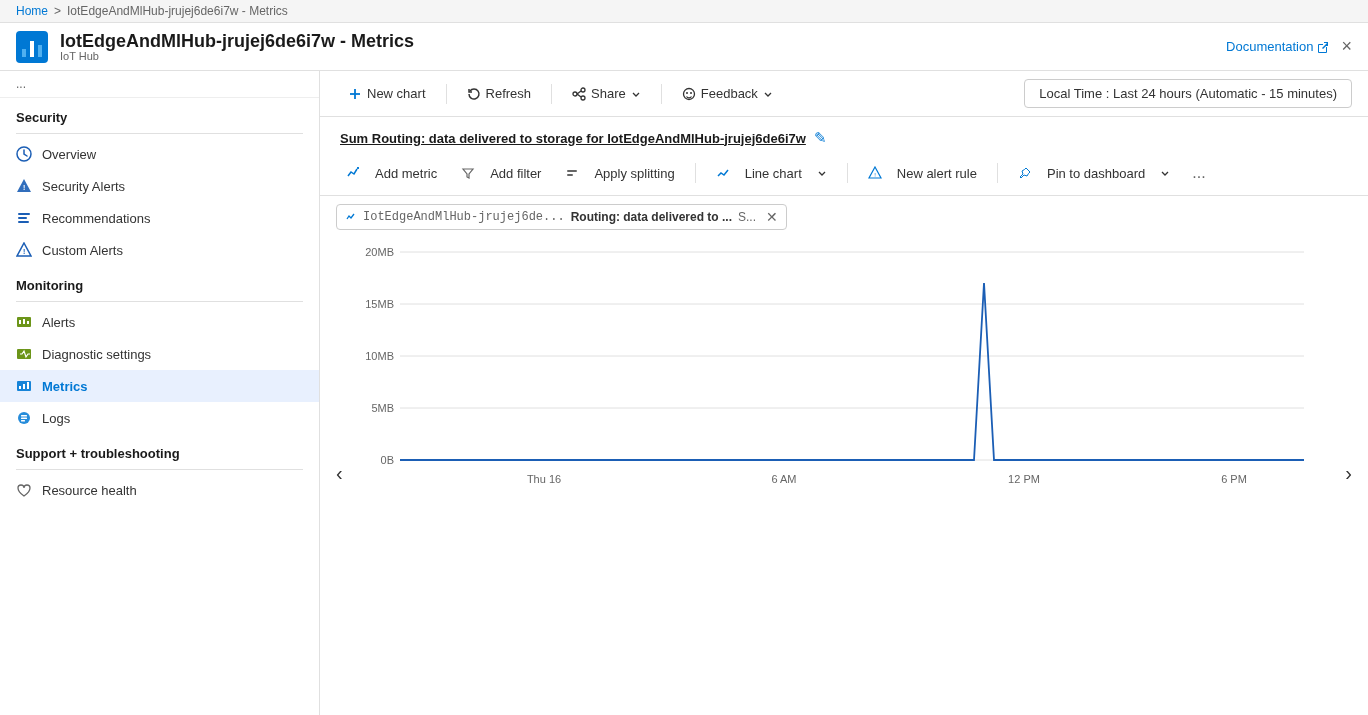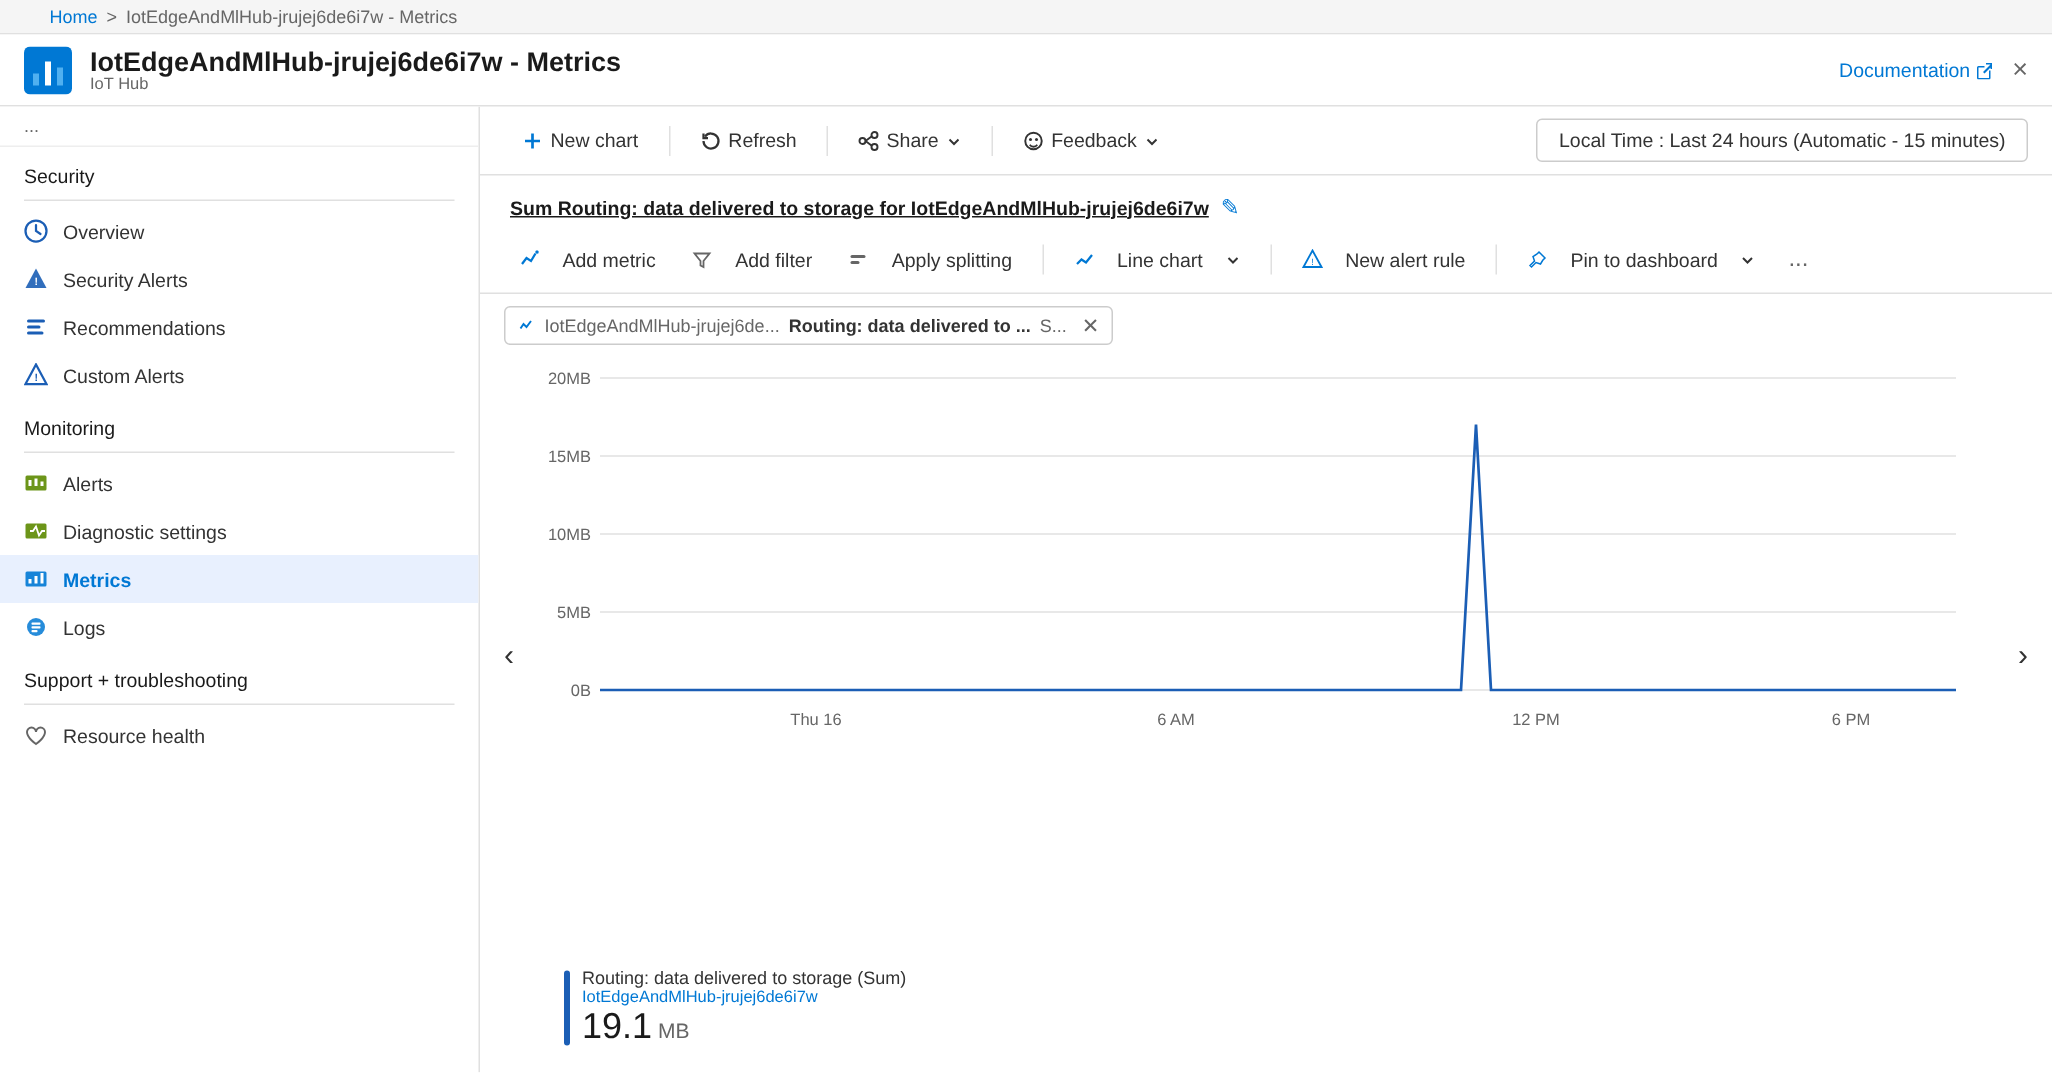--- a/index.html
+++ b/index.html
@@ -9,33 +9,33 @@
     .top-bar { display: flex; align-items: center; justify-content: space-between; padding: 0 16px; height: 48px; background: #fff; border-bottom: 1px solid #e0e0e0; }
     .top-bar-left { display: flex; align-items: center; gap: 12px; }
     .app-icon { width: 32px; height: 32px; }
     .app-title { font-size: 18px; font-weight: 600; color: #1a1a1a; }
     .app-subtitle { font-size: 11px; color: #666; margin-top: -2px; }
     .top-bar-right { display: flex; align-items: center; gap: 12px; }
     .doc-link { color: #0078d4; font-size: 13px; text-decoration: none; display: flex; align-items: center; gap: 4px; }
     .close-btn { font-size: 18px; color: #666; cursor: pointer; background: none; border: none; }
 
     
-    .breadcrumb { background: #f5f5f5; padding: 4px 33px; font-size: 12px; color: #666; display: flex; align-items: center; gap: 6px; border-bottom: 1px solid #e0e0e0; }
+    .breadcrumb { background: #f5f5f5; padding: 4px 16px; font-size: 12px; color: #666; display: flex; align-items: center; gap: 6px; border-bottom: 1px solid #e0e0e0; }
     .breadcrumb a { color: #0078d4; text-decoration: none; }
 
     
     .main { display: flex; flex: 1; overflow: hidden; }
 
     
     .sidebar { width: 320px; min-width: 320px; border-right: 1px solid #e0e0e0; display: flex; flex-direction: column; overflow: hidden; background: #fff; }
     .sidebar-search { padding: 8px 12px; border-bottom: 1px solid #e0e0e0; display: flex; align-items: center; gap: 8px; }
     .sidebar-search input { flex: 1; border: 1px solid #ccc; border-radius: 2px; padding: 4px 8px; font-size: 13px; color: #666; }
     .sidebar-collapse { color: #666; cursor: pointer; font-size: 16px; margin-left: 4px; }
     .sidebar-scroll { flex: 1; overflow-y: auto; padding-bottom: 8px; }
-    .sidebar-section-title { font-size: 13px; font-weight: 400; color: #1a1a1a; padding: 12px 16px 4px 16px; }
+    .sidebar-section-title { font-size: 13px; font-weight: 700; color: #1a1a1a; padding: 12px 16px 4px 16px; }
     .sidebar-divider { border: none; border-top: 1px solid #e0e0e0; margin: 4px 16px; }
     .sidebar-item { display: flex; align-items: center; gap: 10px; padding: 8px 16px; cursor: pointer; color: #333; font-size: 13px; }
     .sidebar-item.active { background: #e8f0fe; color: #0078d4; font-weight: 600; }
     .sidebar-item .item-icon { width: 16px; height: 16px; display: flex; align-items: center; justify-content: center; flex-shrink: 0; }
 
     
     .content { flex: 1; display: flex; flex-direction: column; overflow: hidden; }
     .content-toolbar { display: flex; align-items: center; gap: 4px; padding: 8px 16px; border-bottom: 1px solid #e0e0e0; }
     .toolbar-btn { display: flex; align-items: center; gap: 5px; padding: 6px 12px; background: none; border: none; cursor: pointer; color: #333; font-size: 13px; border-radius: 2px; }
     .toolbar-sep { width: 1px; height: 20px; background: #e0e0e0; margin: 0 4px; }
@@ -46,21 +46,21 @@
     .edit-icon { color: #0078d4; cursor: pointer; font-size: 15px; }
 
     .chart-actions { display: flex; align-items: center; gap: 4px; padding: 4px 16px 8px 16px; border-bottom: 1px solid #e0e0e0; }
     .action-btn { display: flex; align-items: center; gap: 15px; padding: 5px 10px; background: none; border: none; cursor: pointer; color: #333; font-size: 13px; border-radius: 2px; }
     .action-sep { width: 1px; height: 20px; background: #e0e0e0; margin: 0 6px; }
     .action-more { padding: 5px 8px; background: none; border: none; cursor: pointer; font-size: 16px; color: #666; }
 
     
     .metric-tags { padding: 8px 16px; }
     .metric-tag { display: inline-flex; align-items: center; gap: 6px; border: 1px solid #ccc; border-radius: 4px; padding: 4px 8px; font-size: 12px; color: #333; background: #fff; }
-    .metric-tag .tag-resource { color: #666; }
+    .metric-tag .tag-resource { color: #666; font-family: Liberation Mono, monospace; }
     .metric-tag .tag-metric { font-weight: 600; }
     .metric-tag .tag-agg { color: #666; }
     .metric-tag .tag-close { cursor: pointer; color: #666; font-size: 14px; margin-left: 4px; }
 
     
     .chart-container { flex: 1; padding: 0 16px 8px 16px; position: relative; display: flex; flex-direction: column; }
     .chart-area { flex: 1; position: relative; }
 
     
     .chart-legend { padding: 8px 40px; display: flex; flex-direction: column; gap: 2px; }
@@ -370,29 +370,16 @@
 
           <text x="180" y="245" font-size="11" fill="#666" text-anchor="middle">Thu 16</text>
           <text x="420" y="245" font-size="11" fill="#666" text-anchor="middle">6 AM</text>
           <text x="660" y="245" font-size="11" fill="#666" text-anchor="middle">12 PM</text>
           <text x="870" y="245" font-size="11" fill="#666" text-anchor="middle">6 PM</text>
 
           <polyline points="36,222 100,222 200,222 300,222 400,222 500,222 580,222 610,222 620,45 630,222 700,222 800,222 900,222 940,222" stroke="#1b5eb5" stroke-width="1.8" fill="none"></polyline>
         </svg>
       </div>
 
-      <div class="chart-legend">
-        <div class="legend-item">
-          <div class="legend-color-bar"></div>
-          <div class="legend-text">
-            <span class="legend-label">Routing: data delivered to storage (Sum)</span>
-            <span class="legend-resource">IotEdgeAndMlHub-jrujej6de6i7w</span>
-            <div class="legend-value">
-              <span>19.1</span>
-              <span class="legend-unit">MB</span>
-            </div>
-          </div>
-        </div>
-      </div>
 
     </div>
   </div>
 </div>
 
 </body></html>

